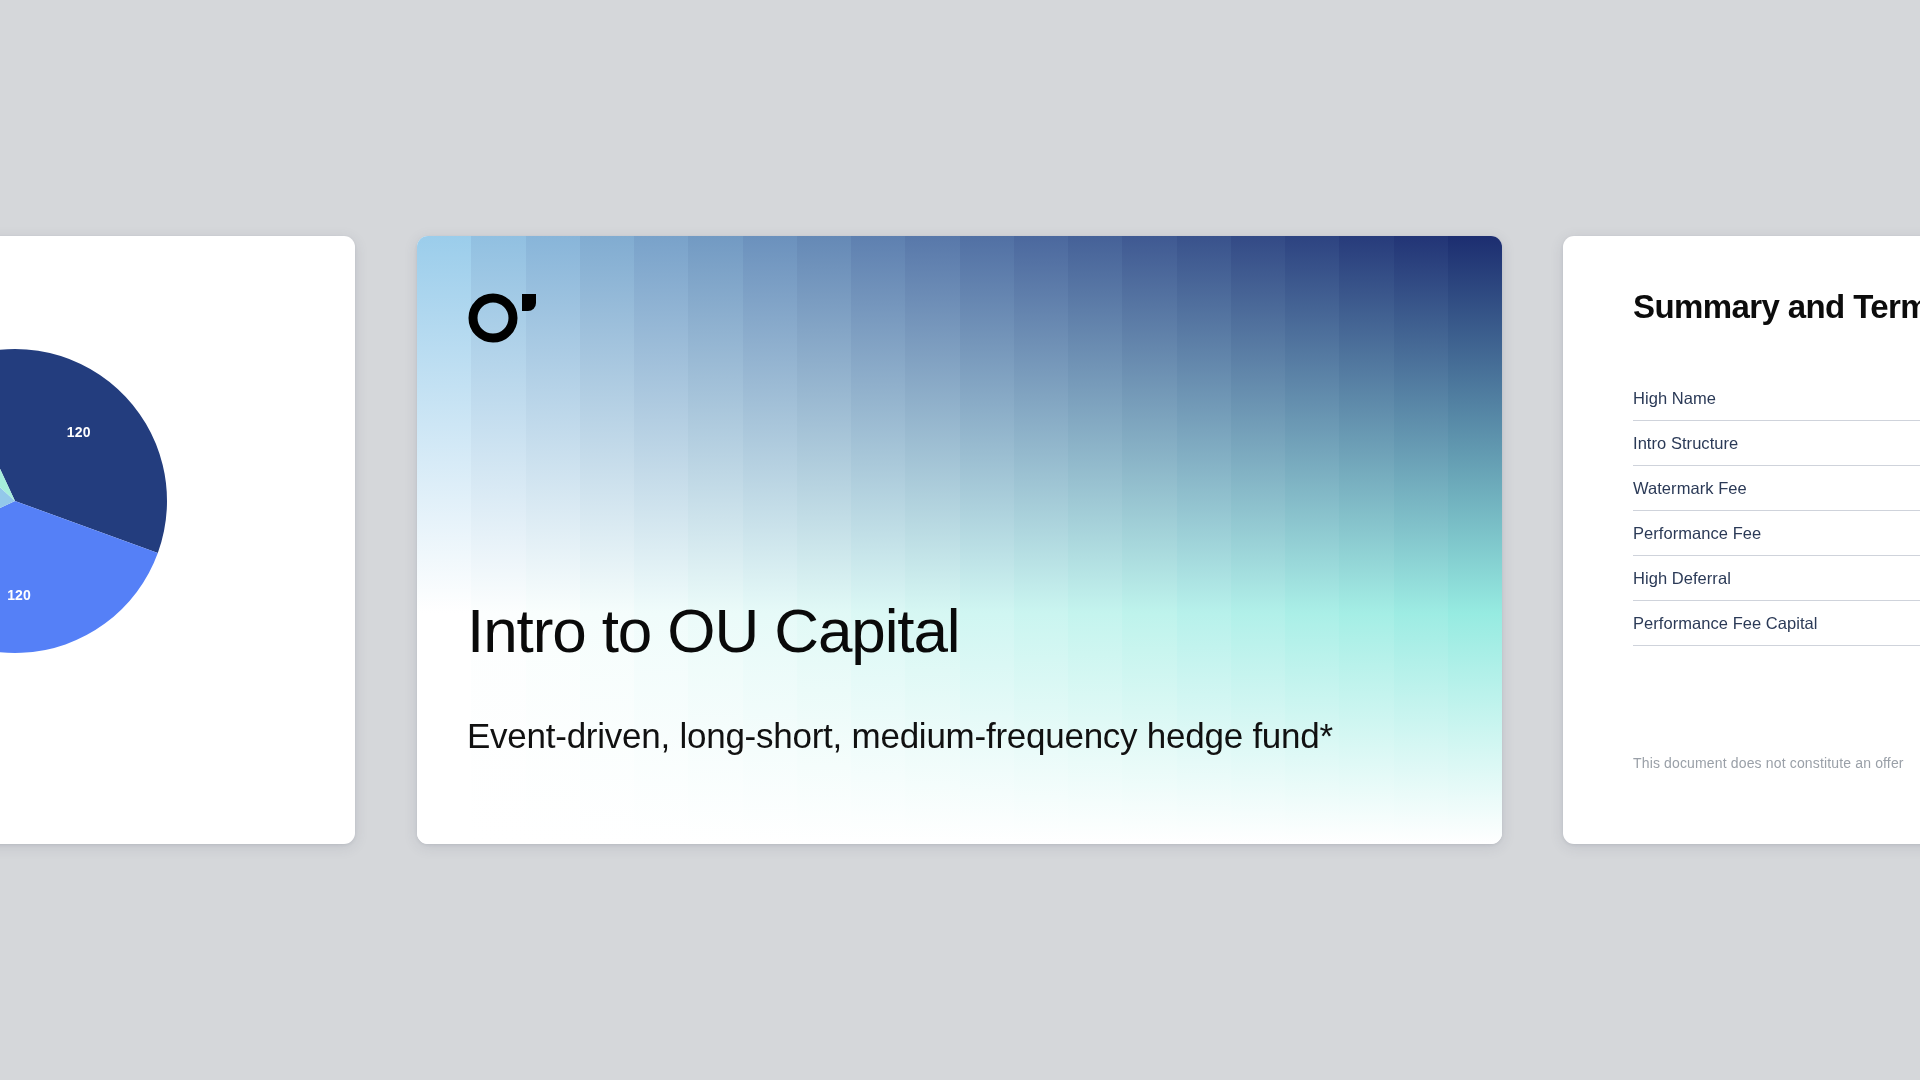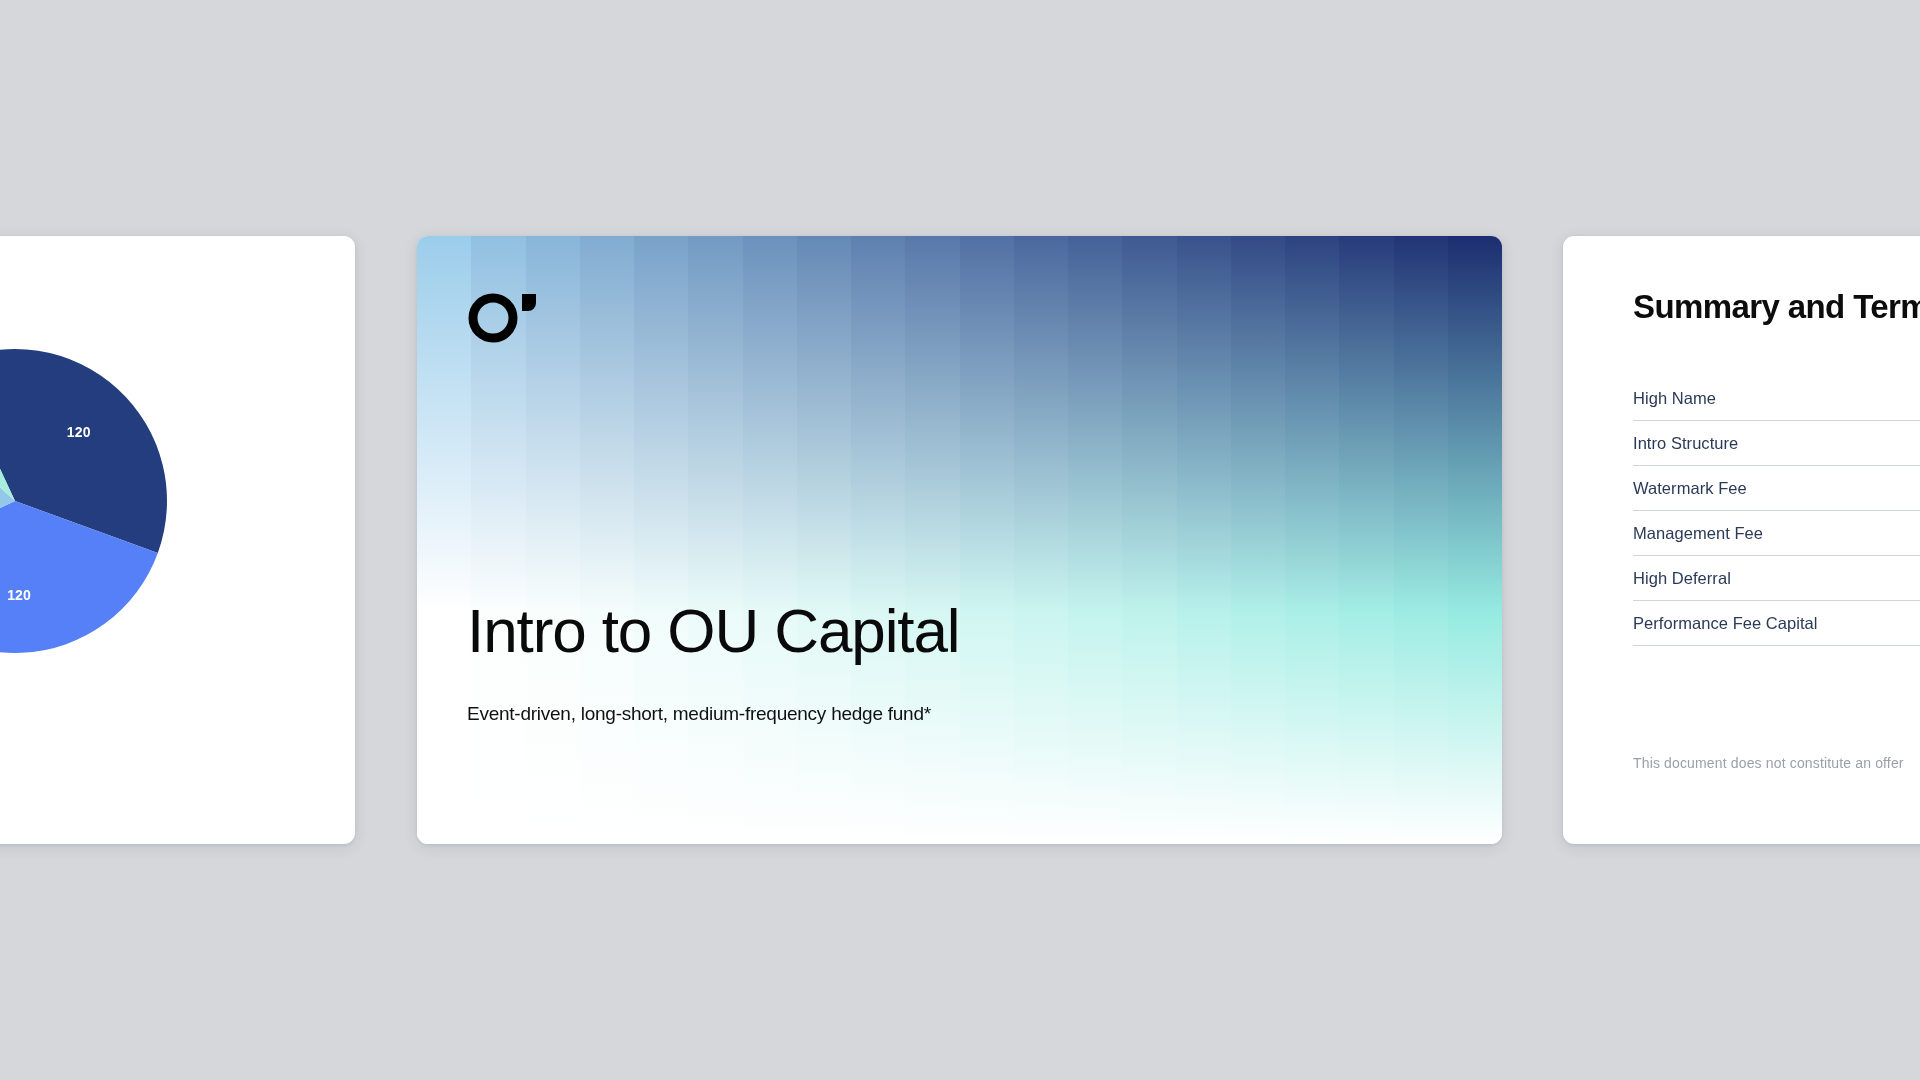--- a/index.html
+++ b/index.html
@@ -86,22 +86,22 @@
     font-size: 62px;
     line-height: 1.05;
     font-weight: 400;
     color: #0a0a0a;
     letter-spacing: -1.1px;
     white-space: nowrap;
   }
   #center-subtitle {
     position: absolute;
     left: 50px;
-    top: 467px;
-    font-size: 19px;
+    top: 480px;
+    font-size: 35px;
     font-weight: 400;
     color: #111111;
     letter-spacing: -0.25px;
     white-space: nowrap;
   }
 
   
   #card-right {
     left: 1563px;
     top: 236px;
@@ -205,21 +205,21 @@
   </div>
 
   <div class="card" id="card-right">
 
     <div id="right-heading">Summary and Terms</div>
 
     <ul id="terms-list">
         <li><span>High Name</span></li>
         <li><span>Intro Structure</span></li>
         <li><span>Watermark Fee</span></li>
-        <li><span>Management Fee</span></li>
+        <li><span>Performance Fee</span></li>
         <li><span>High Deferral</span></li>
         <li><span>Performance Fee Capital</span></li>
       </ul>
 
     <div id="right-disclaimer">This document does not constitute an offer</div>
 
   </div>
 
 </div>
 

